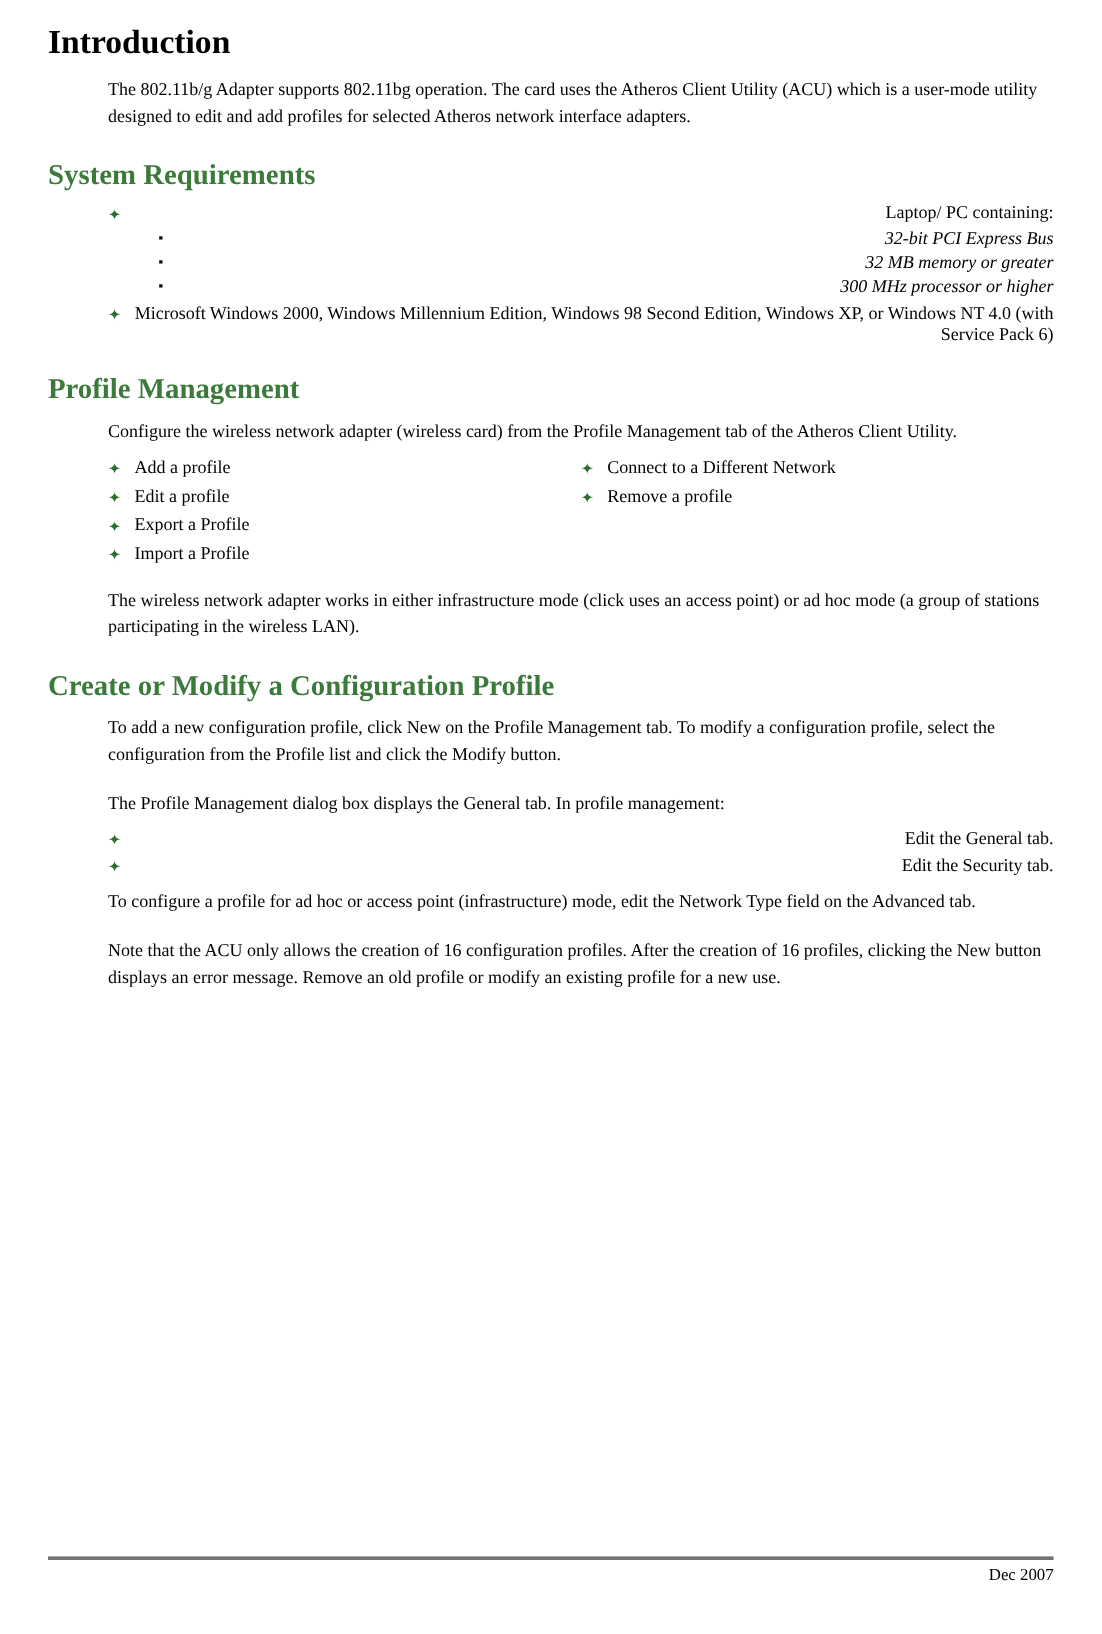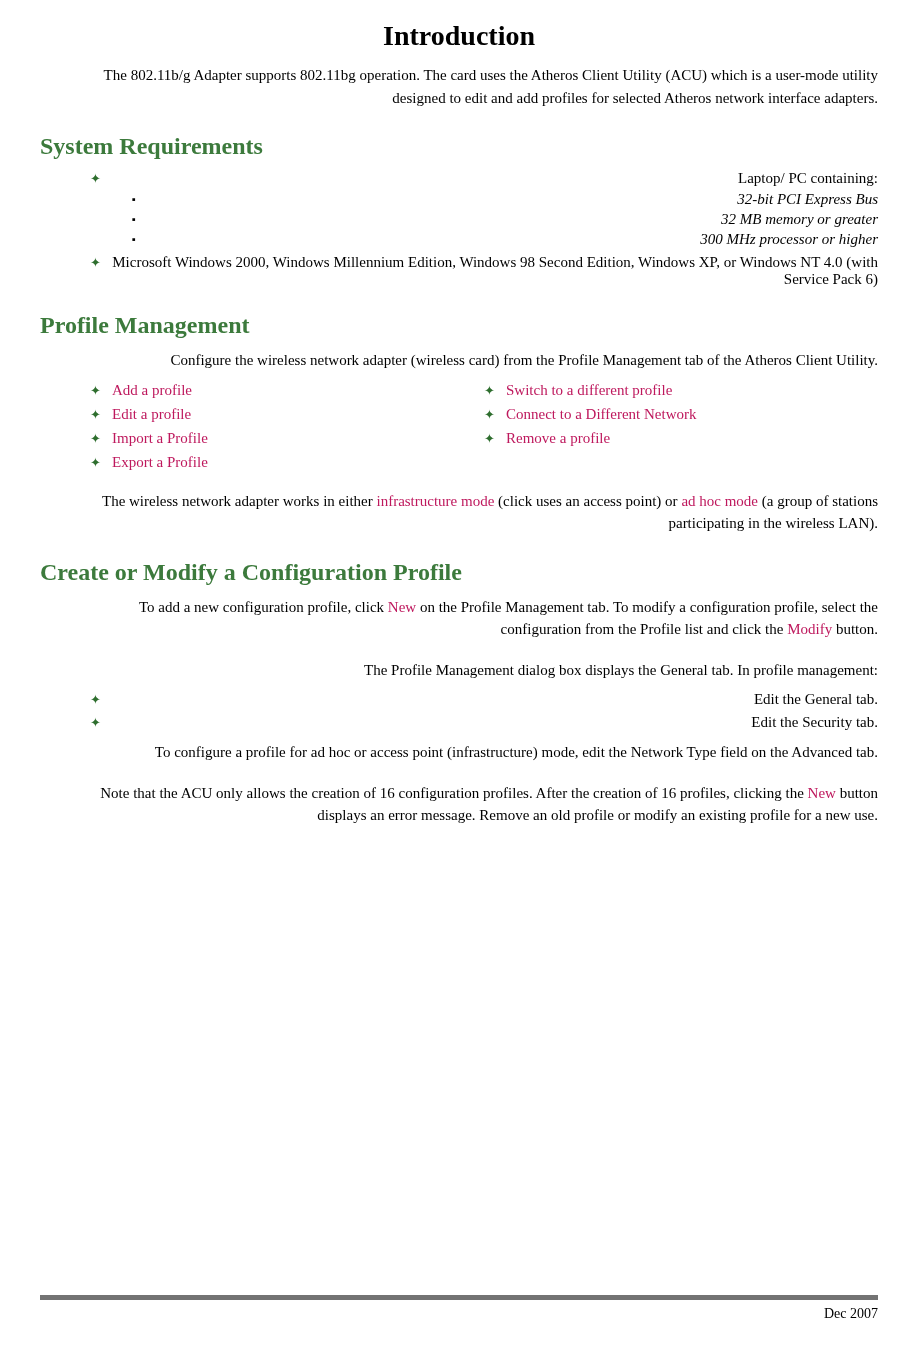--- a/index.html
+++ b/index.html
@@ -12,37 +12,35 @@
       min-height: 1362px;
       padding: 20px 40px 40px 40px;
       position: relative;
     }
     h1.intro-title {
       font-size: 28px;
       font-weight: bold;
       color: #000;
       margin-bottom: 12px;
       font-family: "Times New Roman", Times, serif;
-      text-align: center;
     }
     h2.section-title {
       font-size: 24px;
       font-weight: bold;
       color: #3c7a3c;
       margin-top: 24px;
       margin-bottom: 10px;
       font-family: "Times New Roman", Times, serif;
     }
     p {
       margin-bottom: 10px;
       line-height: 1.5;
     }
     .indent {
       margin-left: 50px;
-      text-align: right;
     }
     ul.main-list {
       list-style: none;
       margin-left: 50px;
       margin-bottom: 10px;
       text-align: right;
     }
     ul.main-list > li {
       margin-bottom: 6px;
       position: relative;
@@ -95,29 +93,29 @@
     }
     .two-col-list ul li::before {
       content: "✦";
       color: #2e6e2e;
       font-size: 13px;
       position: absolute;
       left: 0;
       top: 1px;
     }
     a.link {
-      color: #be185d;
+      color: #000000;
       text-decoration: none;
     }
     .footer-line {
       position: absolute;
       bottom: 40px;
       left: 40px;
       right: 40px;
-      border-top: 5px solid #737373;
+      border-top: 3px solid #737373;
       padding-top: 6px;
       text-align: right;
       font-family: "Times New Roman", Times, serif;
       font-size: 14px;
       color: #000;
     }
     .section-gap {
       margin-top: 18px;
     }
   </style>
@@ -144,27 +142,26 @@
 
 <h2 class="section-title section-gap">Profile Management</h2>
 
 <p class="indent">Configure the wireless network adapter (wireless card) from the Profile Management tab of the Atheros Client Utility.</p>
 
 <div class="two-col-list">
   <div class="col">
     <ul>
       <li><a class="link" href="#">Add a profile</a></li>
       <li><a class="link" href="#">Edit a profile</a></li>
+      <li><a class="link" href="#">Export a Profile</a></li>
       <li><a class="link" href="#">Import a Profile</a></li>
-      <li><a class="link" href="#">Export a Profile</a></li>
     </ul>
   </div>
   <div class="col">
     <ul>
-      <li><a class="link" href="#">Switch to a different profile</a></li>
       <li><a class="link" href="#"><span>Connect to a Different Network</span></a></li>
       <li><a class="link" href="#">Remove a profile</a></li>
     </ul>
   </div>
 </div>
 
 <p class="indent">
   <span>The wireless network adapter works in either </span><a class="link" href="#"><span>infrastructure mode</span></a><span> (click uses an access point) or </span><a class="link" href="#"><span>ad hoc mode</span></a><span> (a group of stations participating in the wireless LAN).</span>
 </p>
 

